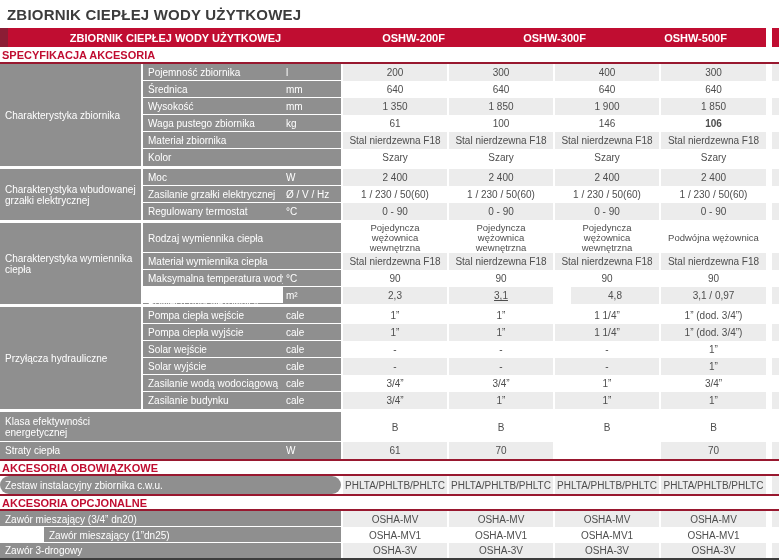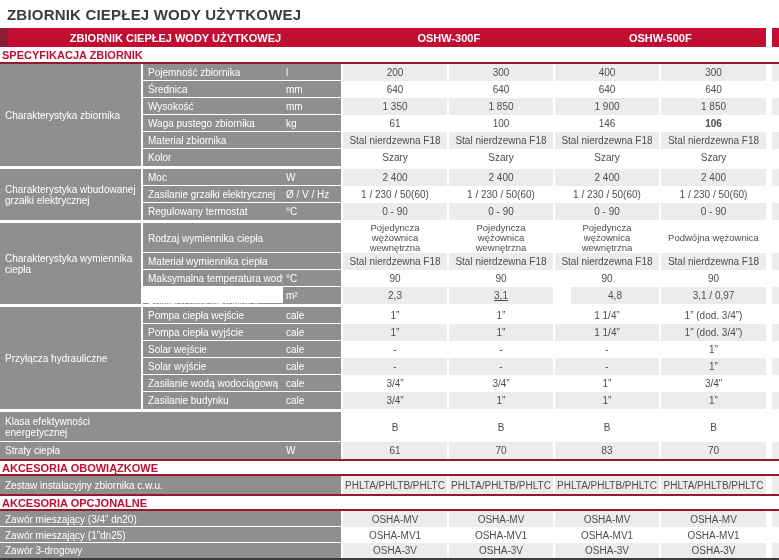--- a/index.html
+++ b/index.html
@@ -38,28 +38,29 @@
 <body>
 
 <div class="page" style="--red: #C00D31; --dark-red: #98182F; --notch: #8B1D35; --gray: #8F8F8F; --stripe: #ECECEC; --valtext: #4E4E4E; --dark: #3C3C3C;">
 
   <div class="title">ZBIORNIK CIEPŁEJ WODY UŻYTKOWEJ</div>
 
   <div class="hdr">
     <div class="notch"></div>
     <div class="hlabel">ZBIORNIK CIEPŁEJ WODY UŻYTKOWEJ</div>
     <div class="models">
+      <div>OSHW-200F</div>
       <div>OSHW-300F</div>
       <div>OSHW-500F</div>
     </div>
     <div></div>
     <div class="hsliver"></div>
   </div>
 
-  <div class="sect">SPECYFIKACJA ZBIORNIK</div>
+  <div class="sect">SPECYFIKACJA AKCESORIA</div>
 
   <div id="spec-groups">
       <div class="group" style="grid-template-rows: 17px 17px 17px 17px 17px 17px;">
         <div class="cat" style="grid-area: 1 / 1 / span 6;">Charakterystyka zbiornika</div>
         <div class="lbl sep" style="grid-area: 1 / 2;">
           <span>Pojemność zbiornika</span>
         </div>
         <div class="unit sep" style="grid-area: 1 / 3;">l</div>
         <div class="val light" style="grid-area: 1 / 5;">200</div>
         <div class="val light" style="grid-area: 1 / 7;">300</div>
@@ -246,50 +247,49 @@
         <div class="val whitebg" style="grid-area: 1 / 7;">B</div>
         <div class="val whitebg" style="grid-area: 1 / 9;">B</div>
         <div class="val whitebg" style="grid-area: 1 / 11;">B</div>
         <div class="sliv whitebg" style="grid-area: 1 / 13;"></div>
         <div class="lbl" style="grid-area: 2 / 1 / auto / 3;">
           <span>Straty ciepła</span>
         </div>
         <div class="unit" style="grid-area: 2 / 3;">W</div>
         <div class="val light" style="grid-area: 2 / 5;">61</div>
         <div class="val light" style="grid-area: 2 / 7;">70</div>
-        <div class="val light" style="grid-area: 2 / 9;">83</div>
         <div class="val light" style="grid-area: 2 / 11;">70</div>
         <div class="sliv light" style="grid-area: 2 / 13;"></div>
       </div>
     </div>
 
   <div class="thick-red"></div>
   <div class="sect2">AKCESORIA OBOWIĄZKOWE</div>
   <div id="mandatory-rows">
       <div class="group" style="grid-template-rows: 18px; margin-bottom: 0px;">
-        <div class="lbl" style="grid-area: 1 / 1 / auto / 4;">Zestaw instalacyjny zbiornika c.w.u.</div>
+        <div class="lbl" style="grid-area: 1 / 1 / auto / 4; border-radius: 9px;">Zestaw instalacyjny zbiornika c.w.u.</div>
         <div class="val light" style="grid-area: 1 / 5;">PHLTA/PHLTB/PHLTC</div>
         <div class="val light" style="grid-area: 1 / 7;">PHLTA/PHLTB/PHLTC</div>
         <div class="val light" style="grid-area: 1 / 9;">PHLTA/PHLTB/PHLTC</div>
         <div class="val light" style="grid-area: 1 / 11;">PHLTA/PHLTB/PHLTC</div>
         <div class="sliv light" style="grid-area: 1 / 13;"></div>
       </div>
     </div>
 
   <div class="thick-red"></div>
   <div class="sect2">AKCESORIA OPCJONALNE</div>
   <div id="optional-rows">
       <div class="group" style="grid-template-rows: 16px 16px 15px; margin-bottom: 0px;">
         <div class="lbl sep" style="grid-area: 1 / 1 / auto / 4;">Zawór mieszający (3/4” dn20)</div>
         <div class="val light" style="grid-area: 1 / 5;">OSHA-MV</div>
         <div class="val light" style="grid-area: 1 / 7;">OSHA-MV</div>
         <div class="val light" style="grid-area: 1 / 9;">OSHA-MV</div>
         <div class="val light" style="grid-area: 1 / 11;">OSHA-MV</div>
         <div class="sliv light" style="grid-area: 1 / 13;"></div>
-        <div class="lbl sep" style="grid-area: 2 / 1 / auto / 4;">Zawór mieszający (1”dn25)</div>
+        <div class="lbl sep" style="grid-area: 2 / 1 / auto / 4; margin-left: 44px;">Zawór mieszający (1”dn25)</div>
         <div class="val whitebg" style="grid-area: 2 / 5;">OSHA-MV1</div>
         <div class="val whitebg" style="grid-area: 2 / 7;">OSHA-MV1</div>
         <div class="val whitebg" style="grid-area: 2 / 9;">OSHA-MV1</div>
         <div class="val whitebg" style="grid-area: 2 / 11;">OSHA-MV1</div>
         <div class="sliv whitebg" style="grid-area: 2 / 13;"></div>
         <div class="lbl" style="grid-area: 3 / 1 / auto / 4;">Zawór 3-drogowy</div>
         <div class="val light" style="grid-area: 3 / 5;">OSHA-3V</div>
         <div class="val light" style="grid-area: 3 / 7;">OSHA-3V</div>
         <div class="val light" style="grid-area: 3 / 9;">OSHA-3V</div>
         <div class="val light" style="grid-area: 3 / 11;">OSHA-3V</div>

